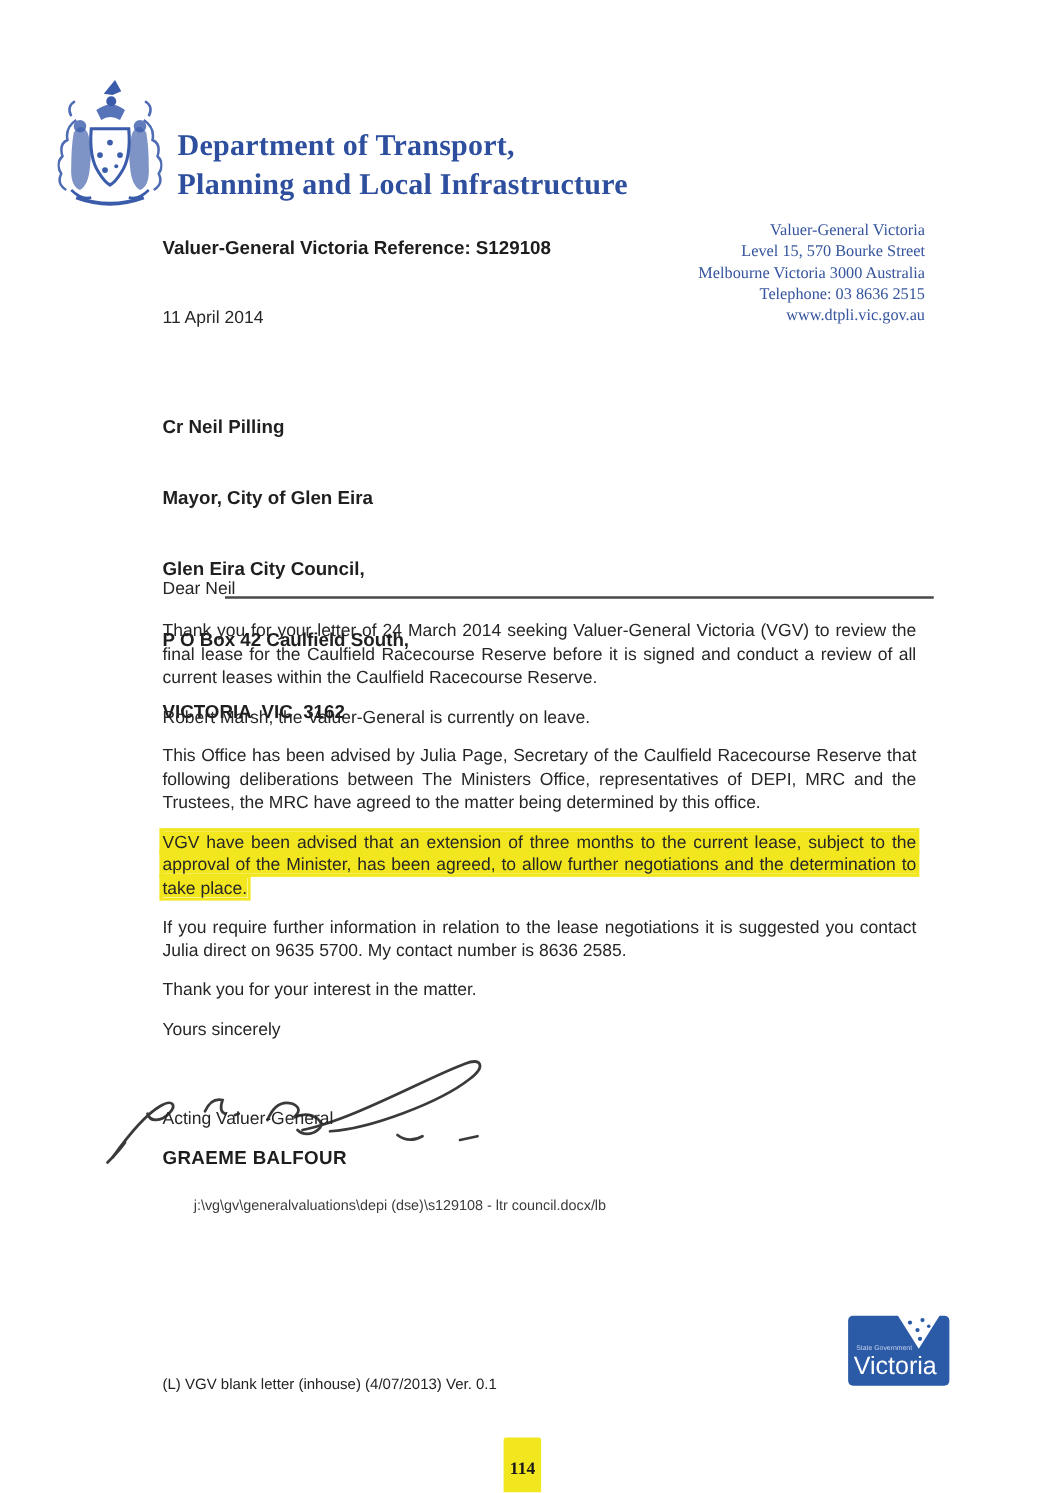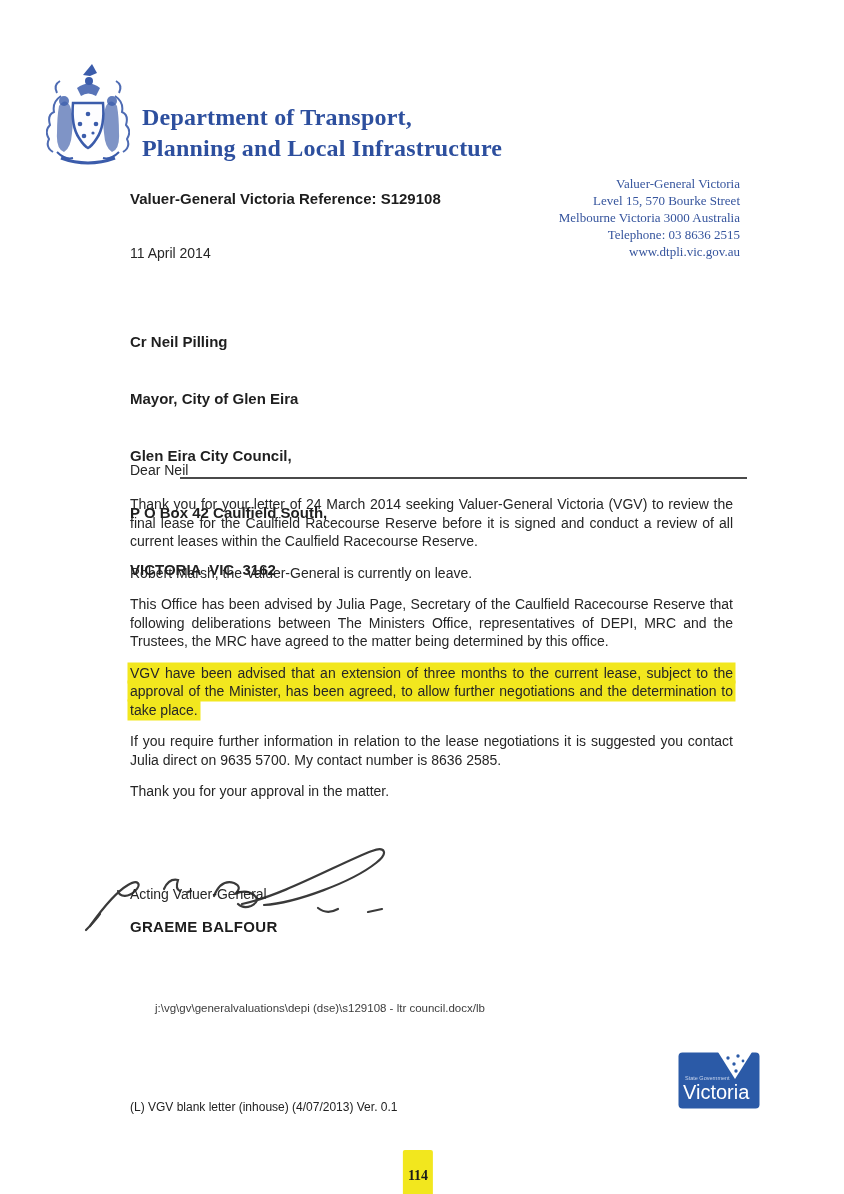--- a/index.html
+++ b/index.html
@@ -51,21 +51,21 @@
   .subject-rule{position:absolute;left:180px;top:477px;width:567px;height:0;border-top:2px solid #4a4a4a;}
   
   .body-copy{position:absolute;left:130px;top:495px;width:615px;font-size:14px;line-height:18.5px;text-align:justify;color:var(--body_text);}
   .body-copy p{margin:0 12px 13px 0;}
   .hl{background:var(--highlight_yellow);box-shadow:0 0 0 2.5px var(--highlight_yellow);-webkit-box-decoration-break:clone;box-decoration-break:clone;}
   .closing{margin-top:19px;}
   
   .signature-svg{position:absolute;left:84px;top:840px;width:316px;height:92px;}
   .signer-name{position:absolute;left:130px;top:918px;font-size:15px;font-weight:bold;color:#1d1d1d;letter-spacing:.3px;text-align:right;}
   .signer-title{position:absolute;left:130px;top:886px;font-size:14px;}
-  .file-path{position:absolute;left:130px;top:1002px;font-size:11.5px;color:#3c3c3c;padding-left:25px;}
+  .file-path{position:absolute;left:130px;top:959px;font-size:11.5px;color:#3c3c3c;padding-left:25px;}
   
   .vic-logo{position:absolute;left:678px;top:1052px;width:82px;height:57px;}
   
   .footer-note{position:absolute;left:130px;top:1100px;font-size:12px;color:#222;}
   .page-number{
     position:absolute;left:50%;top:1150px;transform:translateX(-50%);
     font-family:"Liberation Serif", serif;
     font-size:14px;font-weight:bold;color:#1a1a1a;
     background:var(--highlight_yellow);
     padding:18px 5px;border-radius:2px;
@@ -130,21 +130,22 @@
   <div class="salutation">Dear Neil</div>
 
   <div class="subject-rule"></div>
 
   <div class="body-copy">
     <p>Thank you for your letter of 24 March 2014 seeking Valuer-General Victoria (VGV) to review the final lease for the Caulfield Racecourse Reserve before it is signed and conduct a review of all current leases within the Caulfield Racecourse Reserve.</p>
     <p>Robert Marsh, the Valuer-General is currently on leave.</p>
     <p>This Office has been advised by Julia Page, Secretary of the Caulfield Racecourse Reserve that following deliberations between The Ministers Office, representatives of DEPI, MRC and the Trustees, the MRC have agreed to the matter being determined by this office.</p>
     <p><span class="hl">VGV have been advised that an extension of three months to the current lease, subject to the approval of the Minister, has been agreed, to allow further negotiations and the determination to take place.</span></p>
     <p>If you require further information in relation to the lease negotiations it is suggested you contact Julia direct on 9635 5700. My contact number is 8636 2585.</p>
-    <p>Thank you for your approval in the matter.</p>
+    <p>Thank you for your interest in the matter.</p>
+    <p class="closing">Yours sincerely</p>
   </div>
 
   <svg class="signature-svg" viewBox="0 0 316 92" aria-hidden="true">
     <g fill="none" stroke="#3a3a3a" stroke-width="2.2" stroke-linecap="round">
       <path d="M6,86 C16,72 32,52 44,45 C54,39 58,44 51,51 C45,57 36,58 34,51"></path>
       <path d="M2,90 C8,84 12,80 16,74"></path>
       <path d="M80,49 q5,-11 14,-9 q-3,9 2,11"></path>
       <path d="M104,52 l3,-1"></path>
       <path d="M130,56 q7,-17 20,-13 q9,4 1,11 q11,-5 19,1 q7,6 -3,11 q-8,3 -13,-2"></path>
       <path d="M158,64 C198,56 258,22 288,11 C301,6 305,13 292,23 C268,42 212,63 180,65"></path>

